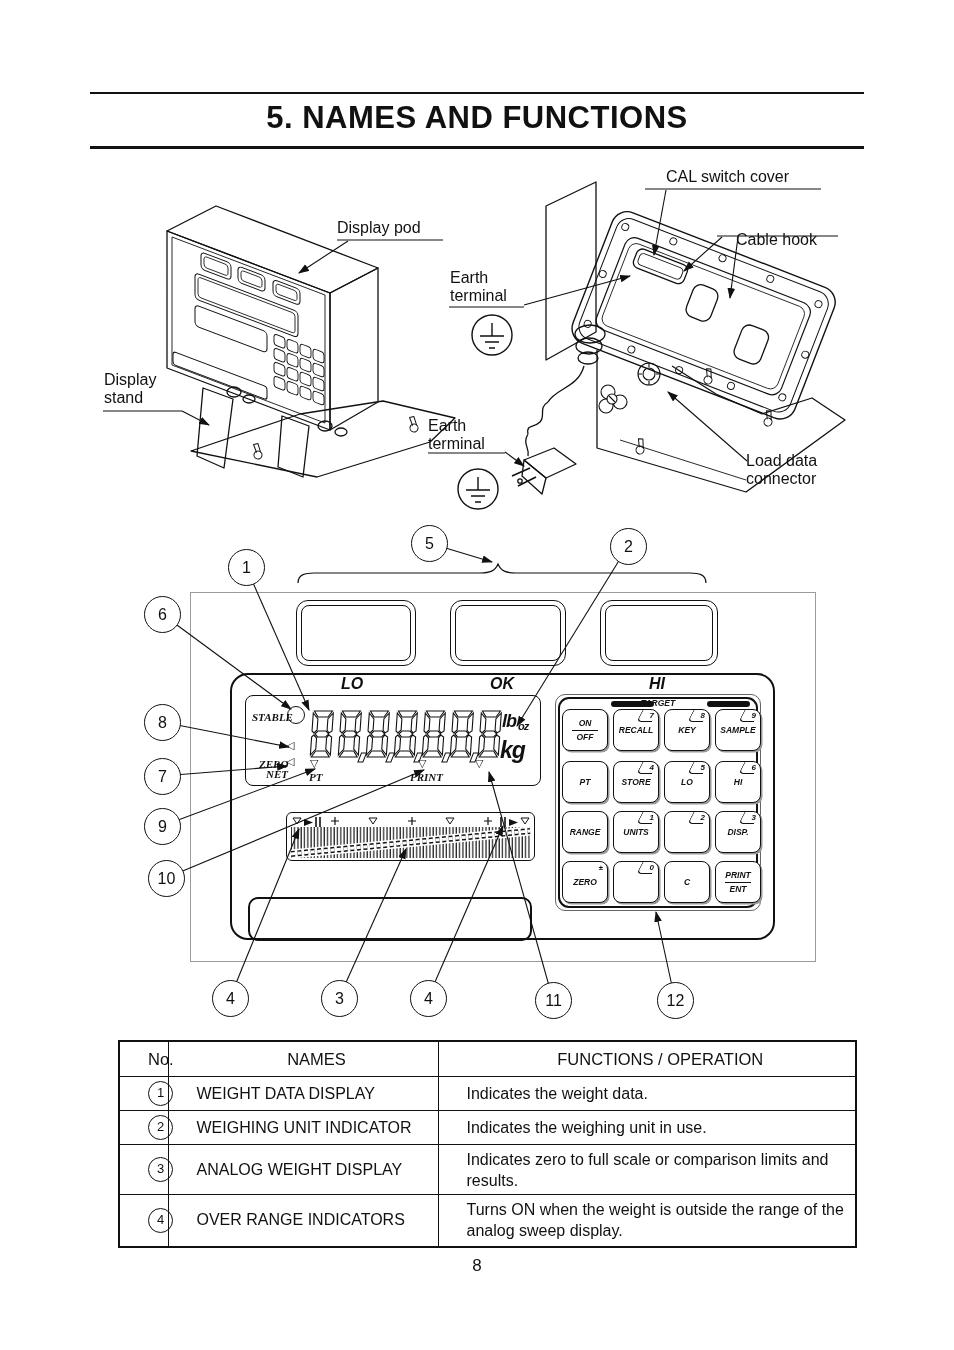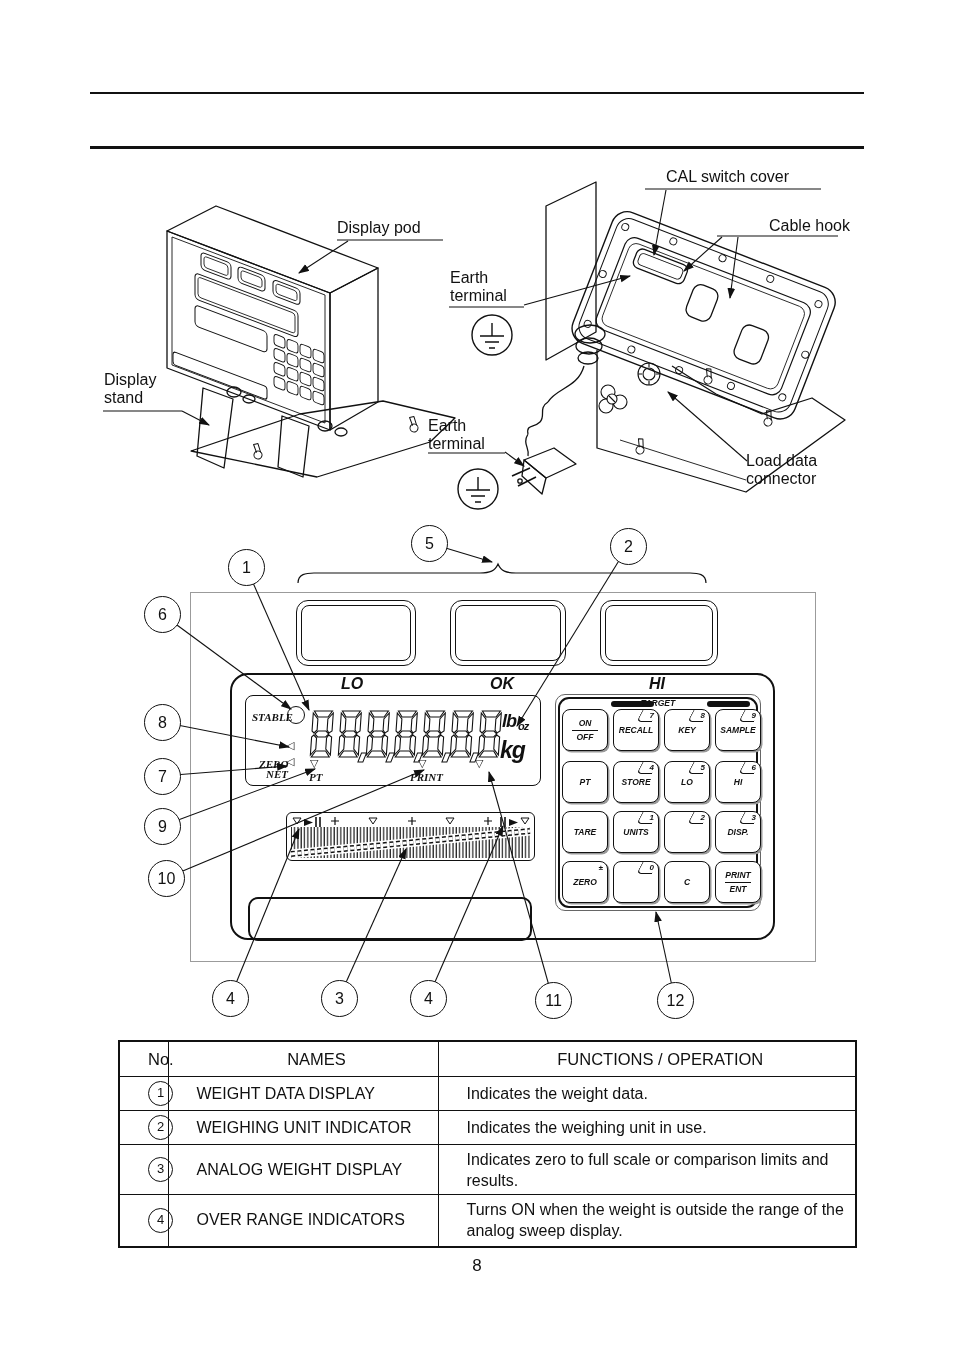--- a/index.html
+++ b/index.html
@@ -58,28 +58,29 @@
   .no-circle{display:inline-block;width:23px;height:23px;border:1.2px solid #111;border-radius:50%;
              line-height:22px;font-size:13px;text-align:center;}
   .page-num{left:0;top:1256px;width:954px;text-align:center;font-size:17px;}
 </style>
 </head>
 <body>
 
 <div class="page">
 
   <div class="abs rule-top"></div>
+  <div class="abs page-title">5. NAMES AND FUNCTIONS</div>
   <div class="abs rule-bot"></div>
 
   <div class="abs lbl" style="left:337px;top:219px;width:110px;">Display pod</div>
   <div class="abs lbl" style="left:104px;top:371px;width:66px;">Display stand</div>
   <div class="abs lbl" style="left:450px;top:269px;width:72px;">Earth terminal</div>
   <div class="abs lbl" style="left:428px;top:417px;width:72px;">Earth terminal</div>
   <div class="abs lbl" style="left:666px;top:168px;width:175px;white-space:nowrap;">CAL switch cover</div>
-  <div class="abs lbl" style="left:736px;top:217px;width:110px;white-space:nowrap;margin-left:33px;">Cable hook</div>
+  <div class="abs lbl" style="left:736px;top:231px;width:110px;white-space:nowrap;">Cable hook</div>
   <div class="abs lbl" style="left:746px;top:452px;width:95px;">Load data connector</div>
 
   <div class="abs outer-panel panel-layer"></div>
 
   <div class="abs win panel-layer" style="left:296px;top:600px;width:118px;height:64px;">
       <div class="win-in"></div>
     </div>
   <div class="abs win panel-layer" style="left:450px;top:600px;width:114px;height:64px;">
       <div class="win-in"></div>
     </div>
@@ -187,21 +188,21 @@
         <span class="tab">5</span>
         <span>LO</span>
       </div>
     <div class="key" style="left:159px;top:66px;">
         <span class="cut"></span>
         <span class="tab">6</span>
         <span>HI</span>
       </div>
 
     <div class="key" style="left:6px;top:116px;">
-        <span>TARE</span>
+        <span>RANGE</span>
       </div>
     <div class="key" style="left:57px;top:116px;">
         <span class="cut"></span>
         <span class="tab">1</span>
         <span>UNITS</span>
       </div>
     <div class="key" style="left:108px;top:116px;">
         <span class="cut"></span>
         <span class="tab">2</span>
         <span></span>

